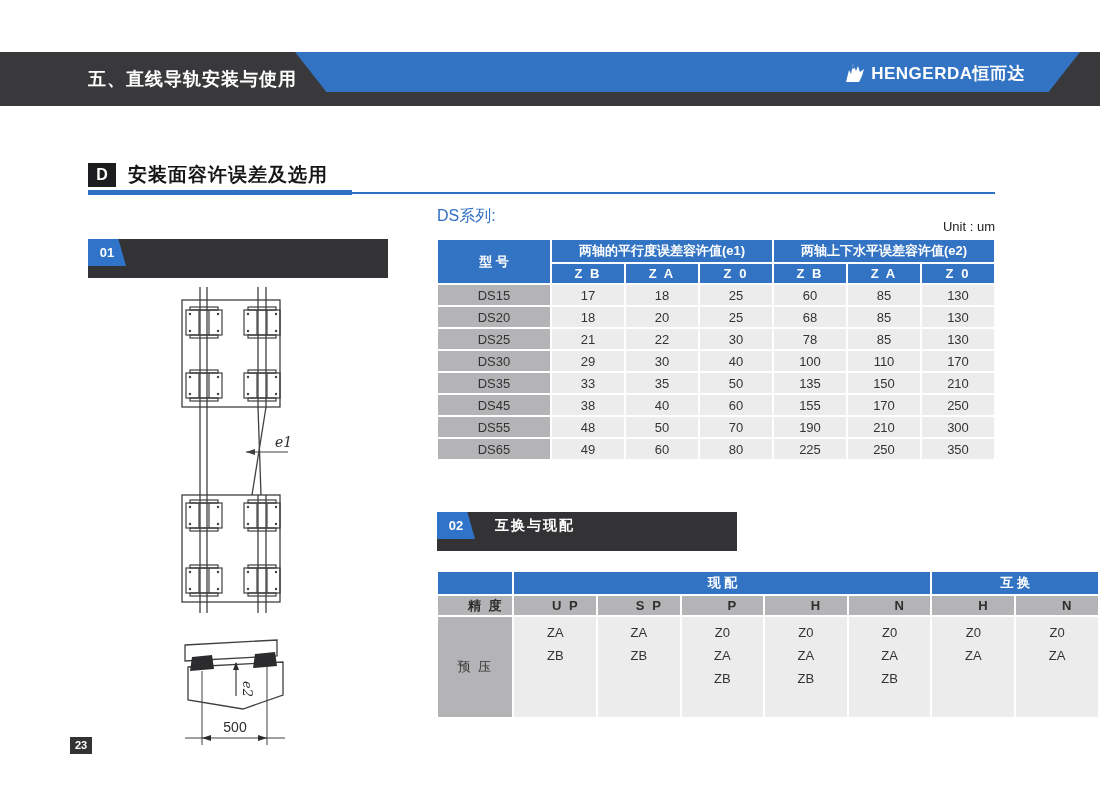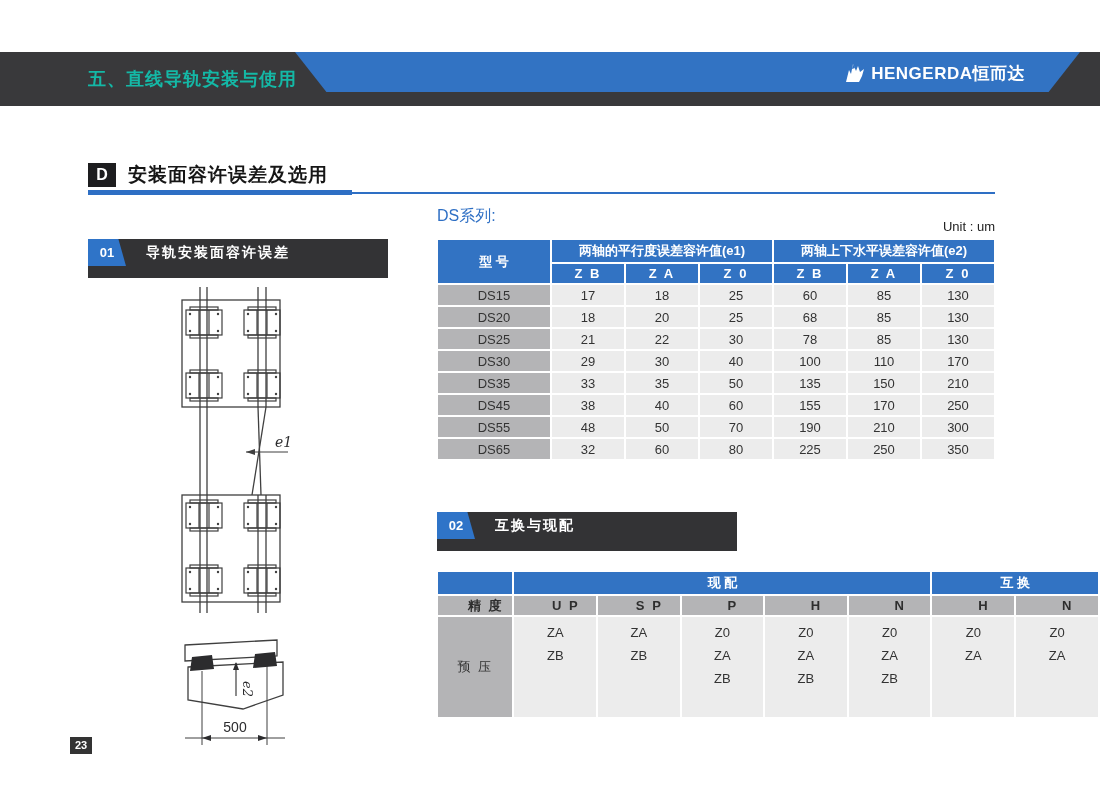--- a/index.html
+++ b/index.html
@@ -3,21 +3,21 @@
 <meta charset="utf-8">
 <style>
   html,body{margin:0;padding:0;}
   .page{position:relative;width:1100px;height:802px;background:#ffffff;overflow:hidden;
         font-family:"Liberation Sans",sans-serif;color:#333;}
   
   .banner{position:absolute;left:0;top:52px;width:1100px;height:54px;background:#39393b;}
   .banner-blue{position:absolute;left:295px;top:0;width:785px;height:40px;background:#3273c3;
         clip-path:polygon(0 0,100% 0,96% 100%,4% 100%);}
   .banner-title{position:absolute;left:88px;top:0;height:69px;line-height:54px;
-        color:#14b8a6;font-size:18px;font-weight:bold;letter-spacing:1px;}
+        color:#ffffff;font-size:18px;font-weight:bold;letter-spacing:1px;}
   .brand{position:absolute;right:75px;top:7px;height:28px;display:flex;align-items:center;gap:4px;color:#fff;}
   .brand-text{font-size:17px;font-weight:bold;letter-spacing:.5px;}
   
   .secD{position:absolute;left:88px;top:162px;display:flex;align-items:center;gap:12px;}
   .secD-box{width:28px;height:24px;background:#1d1d1f;color:#fff;font-weight:bold;
         font-size:16px;text-align:center;line-height:24px;}
   .secD-title{font-size:19px;font-weight:bold;color:#161616;letter-spacing:1px;}
   .rule-thick{position:absolute;left:88px;top:190px;width:264px;height:5px;background:#2e6fc4;}
   .rule-thin{position:absolute;left:352px;top:192px;width:643px;height:2px;background:#2e6fc4;}
   
@@ -69,21 +69,20 @@
 
   <div class="secD">
     <div class="secD-box">D</div>
     <div class="secD-title">安装面容许误差及选用</div>
   </div>
   <div class="rule-thick"></div>
   <div class="rule-thin"></div>
 
   <div class="subbar" style="left:88px;top:239px;">
     <div class="num">01</div>
-    <div class="stitle">导轨安装面容许误差</div>
   </div>
 
   <div class="series">DS系列:</div>
   <div class="unit">Unit : um</div>
 
   <table class="t1">
     <tbody>
         <tr>
       <th class="hblue cmodel" rowspan="2">型 号</th>
       <th class="hblue" colspan="3">两轴的平行度误差容许值(e1)</th>
@@ -155,21 +154,21 @@
       <td class="gray">DS55</td>
       <td class="light">48</td>
       <td class="light">50</td>
       <td class="light">70</td>
       <td class="light">190</td>
       <td class="light">210</td>
       <td class="light">300</td>
     </tr>
     <tr>
       <td class="gray">DS65</td>
-      <td class="light">32</td>
+      <td class="light">49</td>
       <td class="light">60</td>
       <td class="light">80</td>
       <td class="light">225</td>
       <td class="light">250</td>
       <td class="light">350</td>
     </tr>
   </tbody>
     </table>
 
   <div class="subbar" style="left:437px;top:512px;">

